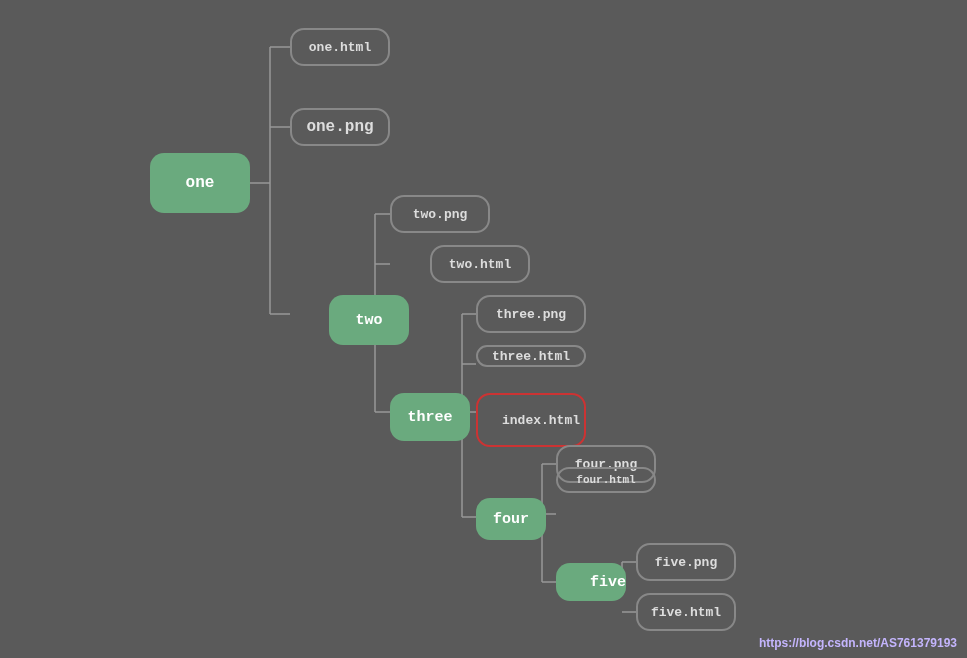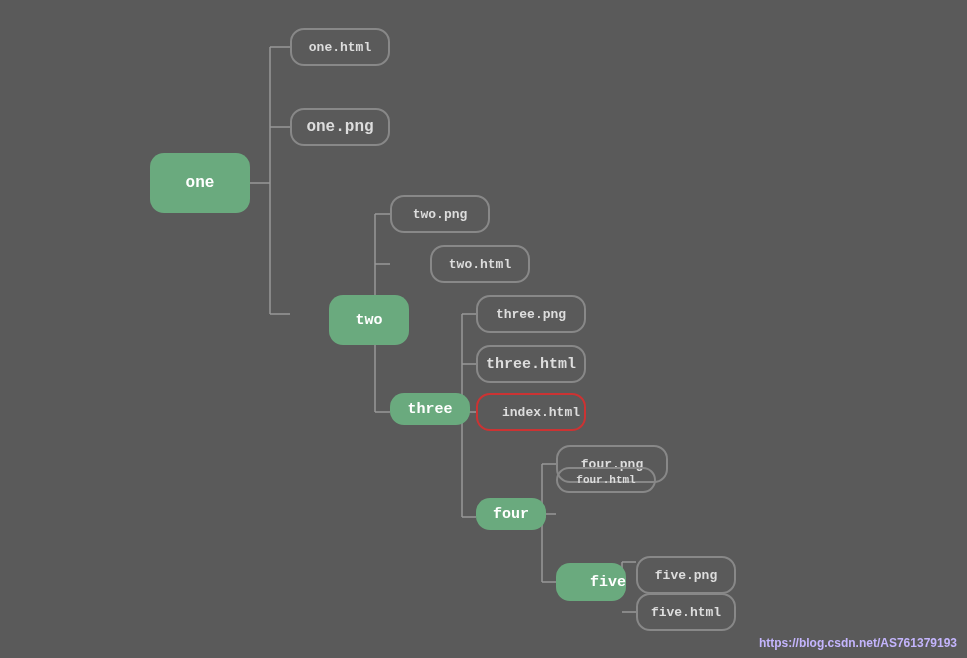--- a/index.html
+++ b/index.html
@@ -113,64 +113,64 @@
       height: 38px;
       font-size: 13px;
       margin-left: 40px;
     }
 
     
     #node-three {
       left: 390px;
       top: 393px;
       width: 80px;
-      height: 32px;
+      height: 48px;
     }
 
     
     #node-three-png {
       left: 476px;
       top: 295px;
       width: 110px;
       height: 38px;
       font-size: 13px;
     }
 
     
     #node-three-html {
       left: 476px;
       top: 345px;
       width: 110px;
-      height: 38px;
-      font-size: 15px;
+      height: 22px;
+      font-size: 13px;
     }
 
     
     #node-index-html {
       left: 476px;
       top: 393px;
       width: 110px;
-      height: 38px;
+      height: 54px;
       font-size: 13px;
       padding-left: 20px;
     }
 
     
     #node-four {
       left: 476px;
       top: 498px;
       width: 70px;
-      height: 32px;
+      height: 42px;
     }
 
     
     #node-four-png {
       left: 556px;
       top: 445px;
-      width: 112px;
+      width: 100px;
       height: 38px;
       font-size: 13px;
     }
 
     
     #node-four-html {
       left: 556px;
       top: 467px;
       width: 100px;
       height: 26px;
@@ -186,21 +186,20 @@
       justify-content: flex-end;
     }
 
     
     #node-five-png {
       left: 636px;
       top: 543px;
       width: 100px;
       height: 38px;
       font-size: 13px;
-      margin-top: 13px;
     }
 
     
     #node-five-html {
       left: 636px;
       top: 593px;
       width: 100px;
       height: 38px;
       font-size: 13px;
     }

